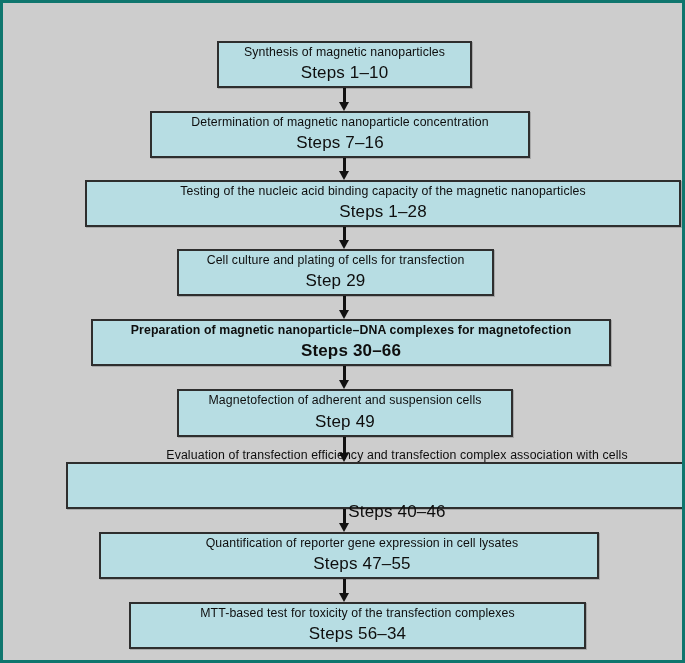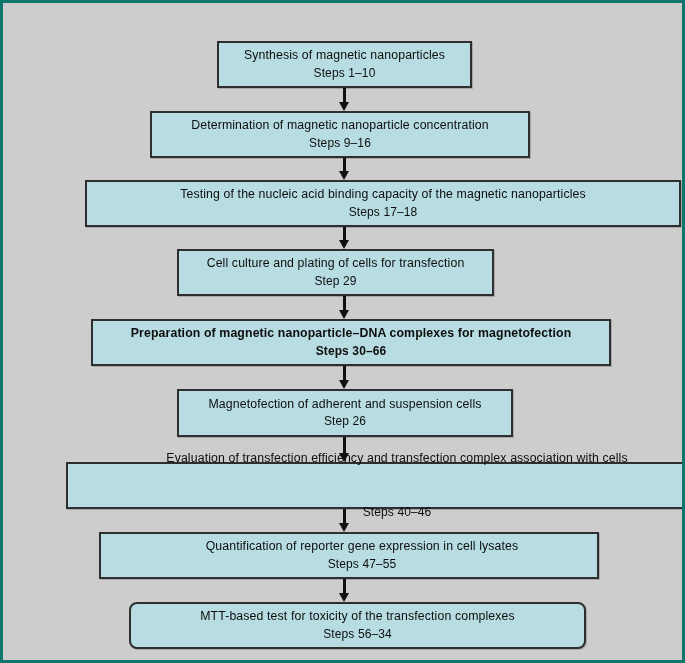--- a/index.html
+++ b/index.html
@@ -45,21 +45,21 @@
   .flow-box .box-title {
     font-size: 12.3px;
     line-height: 1.42;
     color: #0e0e0e;
     text-align: center;
     white-space: nowrap;
     letter-spacing: 0.01em;
   }
 
   .flow-box .box-steps {
-    font-size: 12px;
+    font-size: 17px;
     line-height: 1.42;
     color: #0e0e0e;
     text-align: center;
     white-space: nowrap;
     letter-spacing: 0.01em;
   }
 
   
   .flow-arrow {
     position: absolute;
@@ -124,44 +124,44 @@
       <div class="flow-arrow" style="left: 341px; top: 576px; height: 23px;">
         <div class="arrow-stem" style="height: 15px;"></div>
         <div class="arrow-head"></div>
       </div>
       <div class="flow-box" style="left: 214px; top: 38px; width: 255px; height: 47px;">
         <div class="box-title">Synthesis of magnetic nanoparticles</div>
         <div class="box-steps">Steps 1–10</div>
       </div>
       <div class="flow-box" style="left: 147px; top: 108px; width: 380px; height: 47px;">
         <div class="box-title">Determination of magnetic nanoparticle concentration</div>
-        <div class="box-steps">Steps 9–16</div>
+        <div class="box-steps">Steps 7–16</div>
       </div>
       <div class="flow-box" style="left: 82px; top: 177px; width: 596px; height: 47px;">
         <div class="box-title">Testing of the nucleic acid binding capacity of the magnetic nanoparticles</div>
-        <div class="box-steps">Steps 17–18</div>
+        <div class="box-steps">Steps 1–28</div>
       </div>
       <div class="flow-box" style="left: 174px; top: 246px; width: 317px; height: 47px;">
         <div class="box-title">Cell culture and plating of cells for transfection</div>
         <div class="box-steps">Step 29</div>
       </div>
       <div class="flow-box" style="left: 88px; top: 316px; width: 520px; height: 47px; font-weight: bold;">
         <div class="box-title">Preparation of magnetic nanoparticle–DNA complexes for magnetofection</div>
         <div class="box-steps">Steps 30–66</div>
       </div>
       <div class="flow-box" style="left: 174px; top: 386px; width: 336px; height: 48px;">
         <div class="box-title">Magnetofection of adherent and suspension cells</div>
-        <div class="box-steps">Step 26</div>
+        <div class="box-steps">Step 49</div>
       </div>
       <div class="flow-box" style="left: 63px; top: 459px; width: 662px; height: 47px; gap: 36px;">
         <div class="box-title">Evaluation of transfection efficiency and transfection complex association with cells</div>
         <div class="box-steps">Steps 40–46</div>
       </div>
       <div class="flow-box" style="left: 96px; top: 529px; width: 500px; height: 47px; padding-left: 32px;">
         <div class="box-title">Quantification of reporter gene expression in cell lysates</div>
         <div class="box-steps">Steps 47–55</div>
       </div>
-      <div class="flow-box" style="left: 126px; top: 599px; width: 457px; height: 47px; border-radius: 8px;">
+      <div class="flow-box" style="left: 126px; top: 599px; width: 457px; height: 47px;">
         <div class="box-title">MTT-based test for toxicity of the transfection complexes</div>
         <div class="box-steps">Steps 56–34</div>
       </div>
     </div>
 </div>
 
 </body></html>

